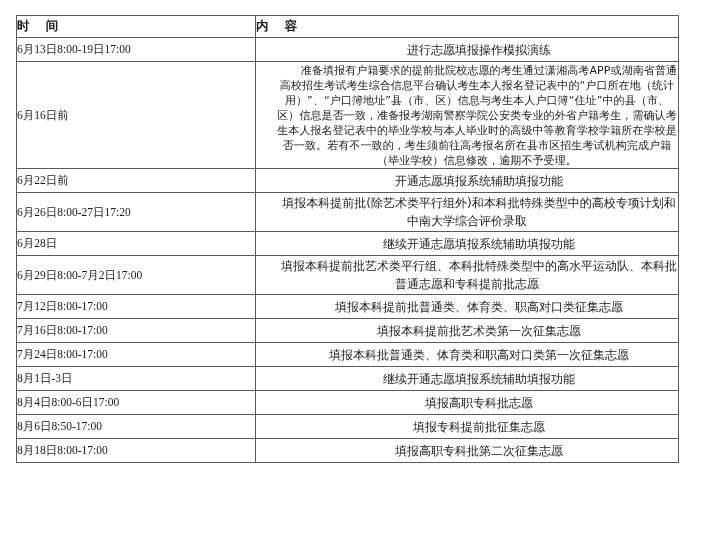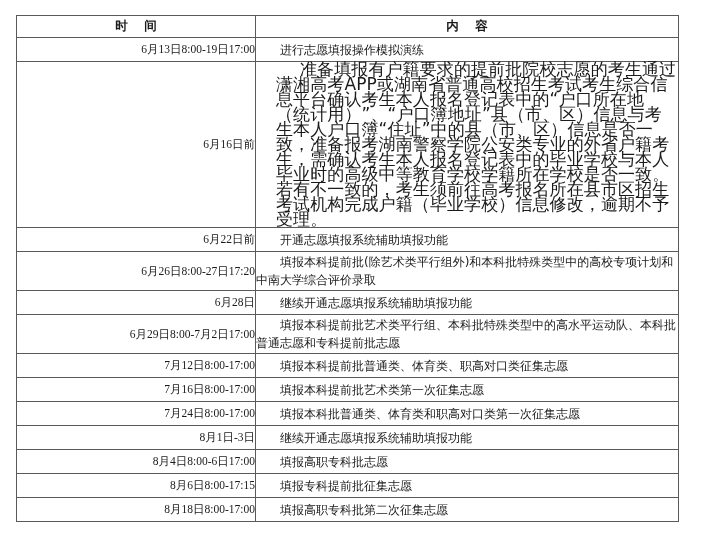--- a/index.html
+++ b/index.html
@@ -27,46 +27,46 @@
     table.schedule col.c-content { width: 423px; }
     table.schedule td, table.schedule th {
       border: 1.5px solid #5a5a5a;
       padding: 0;
       vertical-align: middle;
     }
     th.hdr {
       height: 21px;
       font-size: 12.5px;
       font-weight: bold;
-      text-align: center;
+      text-align: left;
       letter-spacing: 0;
     }
     th.hdr .spaced { word-spacing: 12px; }
     td.time {
-      text-align: right;
+      text-align: left;
       font-size: 11.5px;
       font-family: "Liberation Serif", "DejaVu Serif", serif;
       white-space: nowrap;
     }
     td.content {
       font-size: 12px;
       padding: 0 4px 0 3px;
-      text-align: left;
+      text-align: center;
     }
     td.content .txt {
       display: block;
       text-indent: 24px;
       line-height: 18px;
     }
     tr.r-single td { height: 23px; }
     tr.r-double td { height: 38px; }
     tr.r-long td { height: 106px; }
     tr.r-long td.content .txt {
       line-height: 15px;
-      font-size: 17px;
+      font-size: 11px;
       letter-spacing: 0.1px;
       margin-left: 20px;
     }
   </style>
 </head>
 <body>
 
 <table class="schedule">
   <colgroup>
     <col class="c-time">
@@ -139,21 +139,21 @@
           <span class="txt">继续开通志愿填报系统辅助填报功能</span>
         </td>
     </tr>
     <tr class="r-single">
       <td class="time">8月4日8:00-6日17:00</td>
       <td class="content">
           <span class="txt">填报高职专科批志愿</span>
         </td>
     </tr>
     <tr class="r-single">
-      <td class="time">8月6日8:00-17:15</td>
+      <td class="time">8月6日8:50-17:00</td>
       <td class="content">
           <span class="txt">填报专科提前批征集志愿</span>
         </td>
     </tr>
     <tr class="r-single">
       <td class="time">8月18日8:00-17:00</td>
       <td class="content">
           <span class="txt">填报高职专科批第二次征集志愿</span>
         </td>
     </tr>

